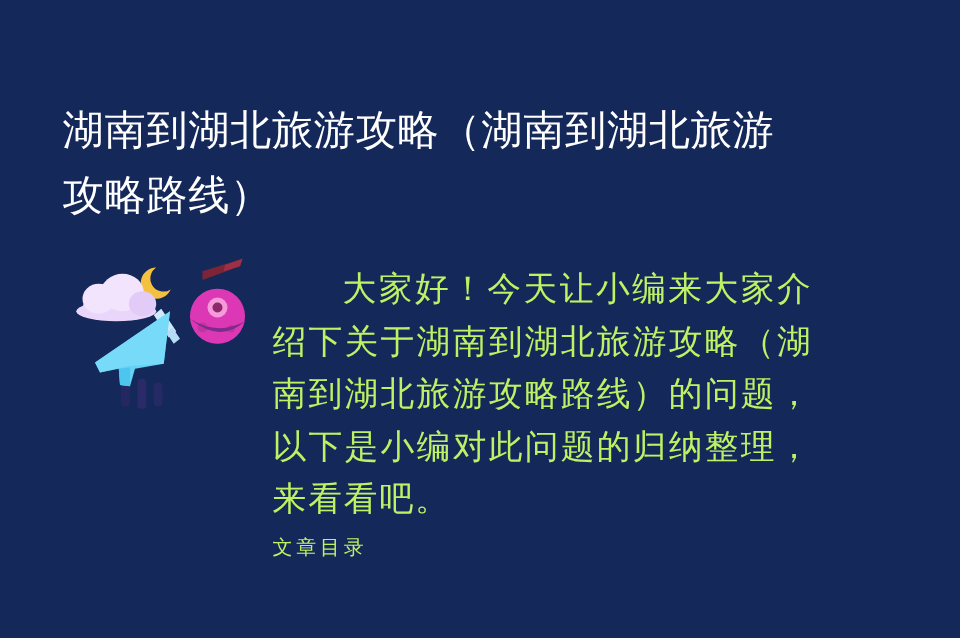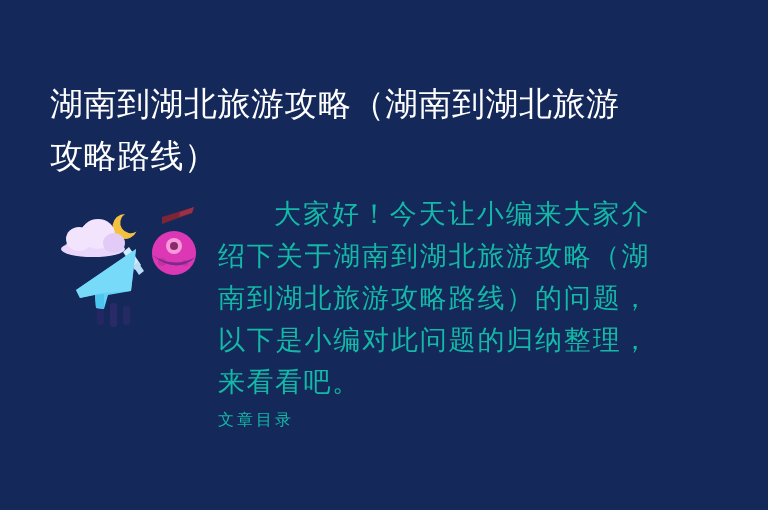--- a/index.html
+++ b/index.html
@@ -43,23 +43,23 @@
     top: 205px;
     width: 160px;
     height: 140px;
   }
   #illustration svg { display: block; }
 
   
   #body-copy {
     position: absolute;
     left: 218px;
-    top: 193px;
+    top: 211px;
     width: 432px;
-    color: #14b8a6;
+    color: #bef264;
     font-family: "DejaVu Sans", "Liberation Sans", sans-serif;
     font-size: 27px;
     line-height: 42px;
     letter-spacing: 1.5px;
     text-align: justify;
     text-justify: inter-character;
   }
   #body-copy .para {
     text-indent: 56px;
     margin: 0;

